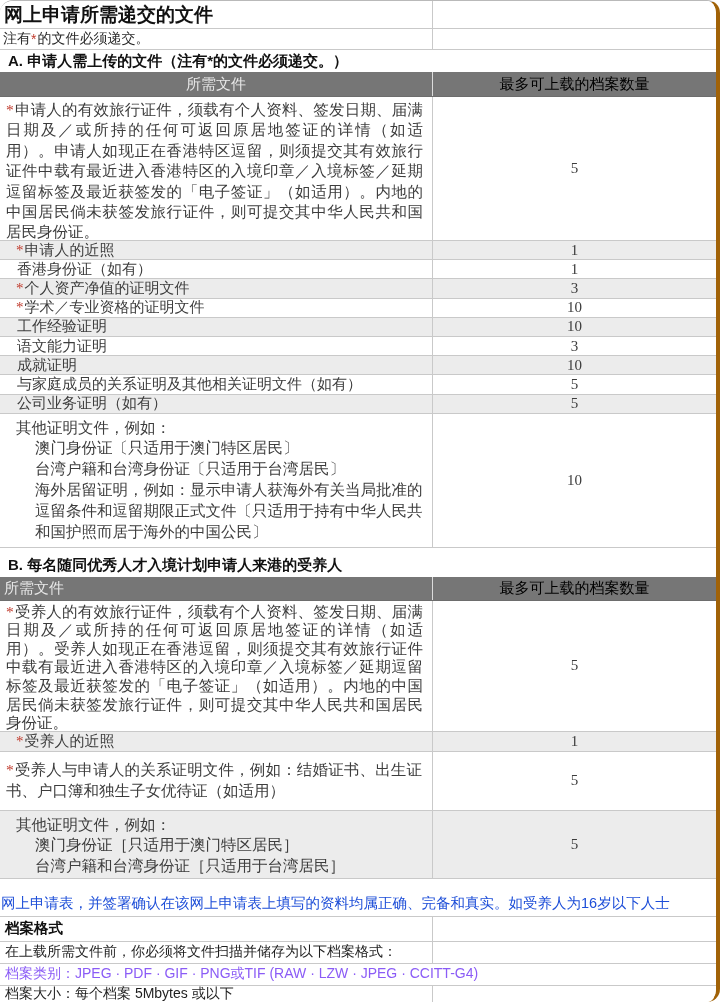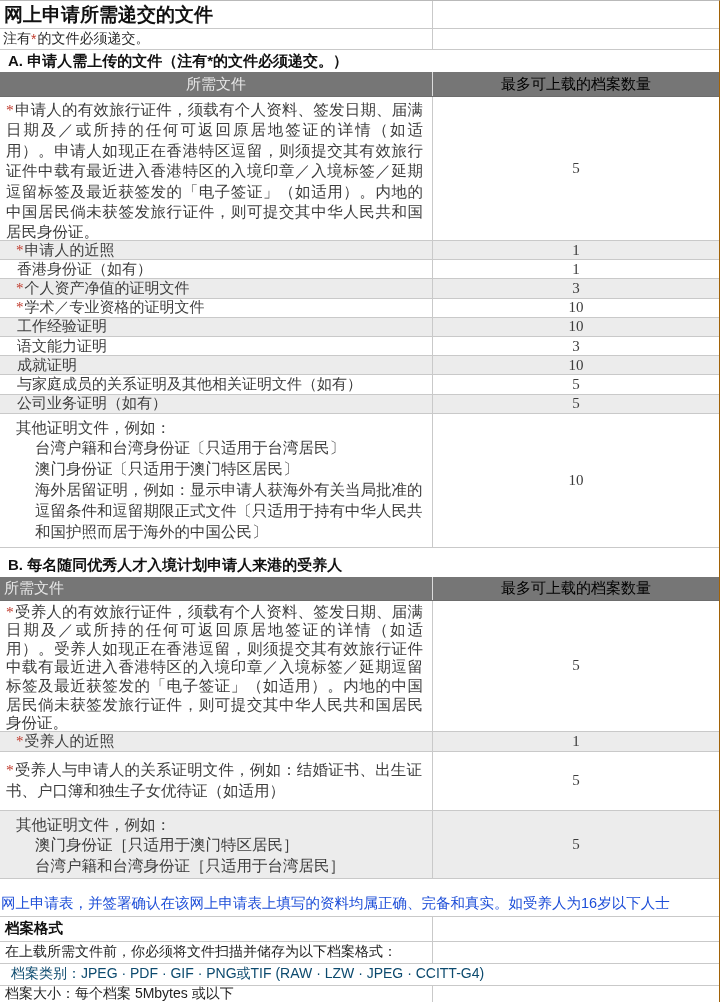--- a/index.html
+++ b/index.html
@@ -2,24 +2,25 @@
 <html><head>
 <meta charset="utf-8">
 <style>
   html,body{margin:0;padding:0;background:#fff;}
   .page{
     position:relative;
     width:720px;height:1002px;
     overflow:hidden;
     box-sizing:border-box;
     border-top:1px solid #b9b9b9;
-    border-right:1px solid #a16207;
+    border-right:4px solid #a16207;
     font-family:"Liberation Sans","DejaVu Sans",sans-serif;
     color:#222;
     background:#fff;
+    border-radius:13px;
   }
   .r{display:flex;box-sizing:border-box;border-bottom:1px solid #c9c9c9;background:#fff;}
   .r.noline{border-bottom:none;}
   .stripe{background:#ececec;}
   .cd{flex:0 0 433px;width:433px;box-sizing:border-box;border-right:1px solid #c9c9c9;overflow:hidden;}
   .cn{flex:1;display:flex;align-items:center;justify-content:center;
       font-family:"Liberation Serif","DejaVu Serif",serif;font-size:15px;color:#3d3d3d;}
   .serifcell{font-family:"Liberation Serif","DejaVu Serif",serif;color:#3d3d3d;}
   
   .title-row .cd{display:flex;align-items:center;padding-left:4px;
@@ -45,21 +46,21 @@
   .star{color:#c0392b;padding-right:1px;}
   
   .gap{background:#fff;}
   
   .decl{display:flex;align-items:center;box-sizing:border-box;border-bottom:1px solid #c9c9c9;
       padding-left:1px;font-size:14.5px;color:#1d4ed8;white-space:nowrap;overflow:hidden;}
   .fmt .cd{display:flex;align-items:center;padding-left:5px;font-size:14px;color:#1e1e1e;
       white-space:nowrap;}
   .fmt-head .cd{font-weight:bold;font-size:14.5px;color:#111;}
   .fmt-full{display:flex;align-items:center;box-sizing:border-box;border-bottom:1px solid #c9c9c9;
-      padding-left:11px;font-size:14px;color:#0c4a6e;white-space:nowrap;overflow:hidden;}
+      padding-left:5px;font-size:14px;color:#8b5cf6;white-space:nowrap;overflow:hidden;}
 </style>
 </head>
 <body>
 
 <div class="page">
 
   <div class="r title-row" style="height:28px">
     <div class="cd">网上申请所需递交的文件</div>
     <div class="cn"></div>
   </div>
@@ -147,22 +148,22 @@
     <div class="cd serifcell">
         <span class="star"></span>
         <span>公司业务证明（如有）</span>
       </div>
     <div class="cn">5</div>
   </div>
 
   <div class="r" style="height:134px">
     <div class="cd serifcell listcell">
       <div>其他证明文件，例如：</div>
+      <div class="sub">澳门身份证〔只适用于澳门特区居民〕</div>
       <div class="sub">台湾户籍和台湾身份证〔只适用于台湾居民〕</div>
-      <div class="sub">澳门身份证〔只适用于澳门特区居民〕</div>
       <div class="sub">海外居留证明，例如：显示申请人获海外有关当局批准的逗留条件和逗留期限正式文件〔只适用于持有中华人民共和国护照而居于海外的中国公民〕</div>
     </div>
     <div class="cn">10</div>
   </div>
 
   <div class="gap" style="height:6px"></div>
 
   <div class="sec-head" style="height:23px">B. 每名随同优秀人才入境计划申请人来港的受养人</div>
 
   <div class="r thead" style="height:24px">

